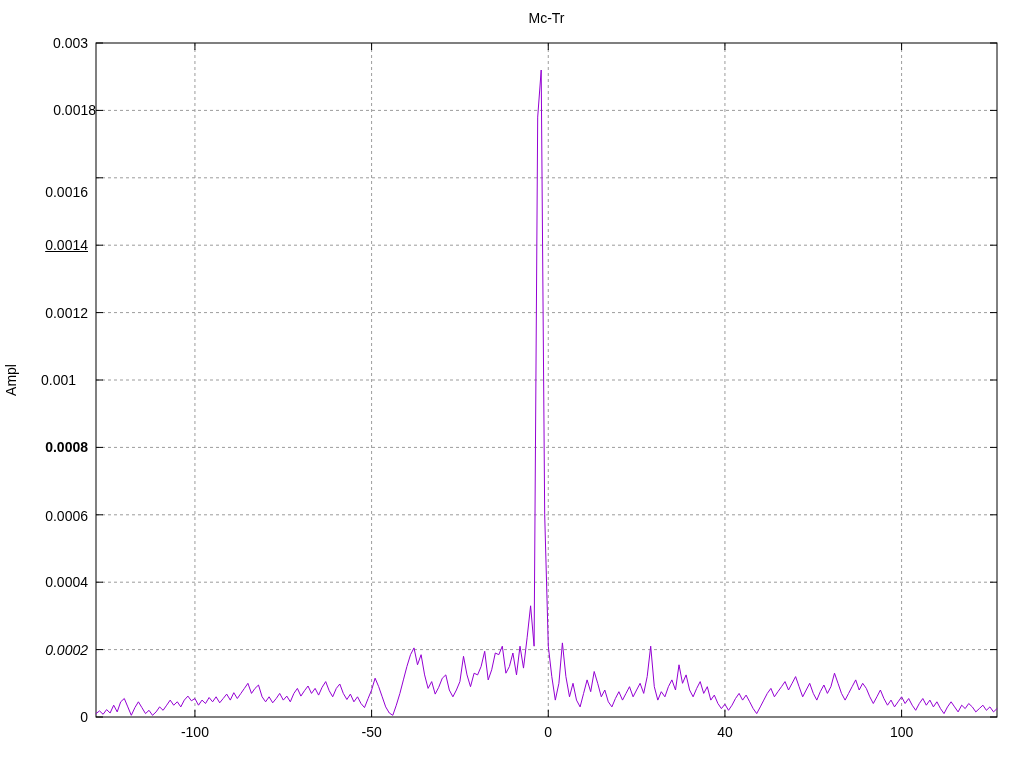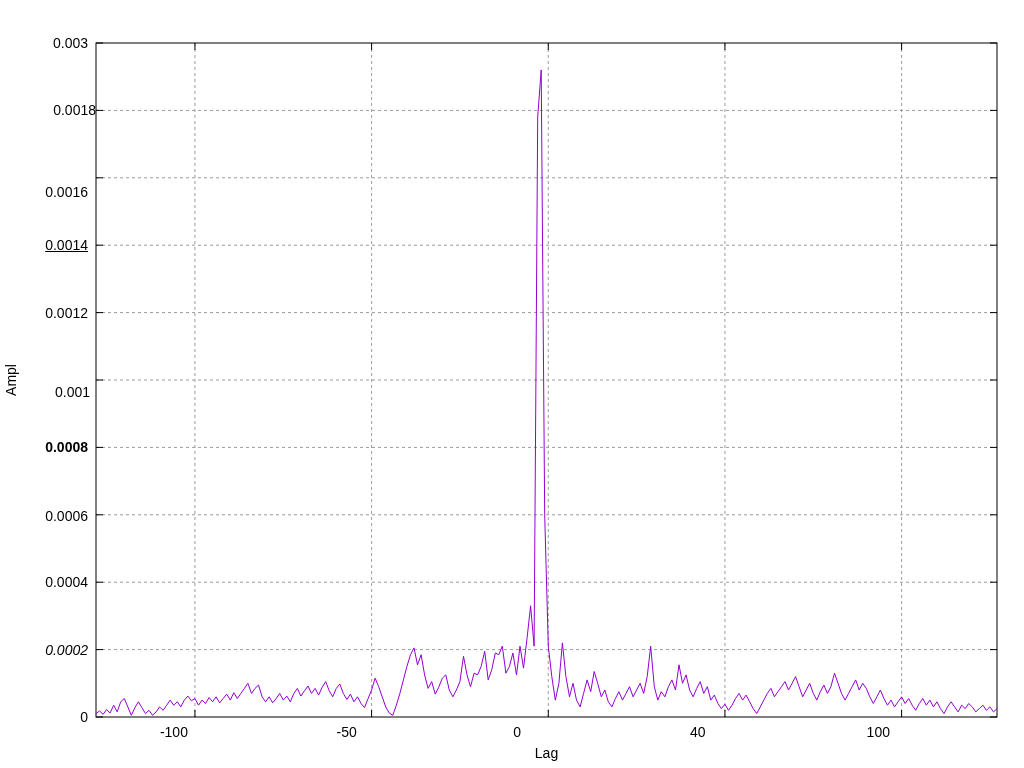--- a/index.html
+++ b/index.html
@@ -14,29 +14,29 @@
   .x-label{
     position:absolute;left:96px;width:901px;top:745px;text-align:center;
     font-size:14px;
   }
   .y-label{
     position:absolute;left:11px;top:380px;font-size:14px;white-space:nowrap;
     transform:translate(-50%,-50%) rotate(-90deg);
   }
   #plot-svg{position:absolute;left:0;top:0;}
   .tick{position:absolute;font-size:14px;line-height:18px;}
-  .xtick{width:70px;text-align:left;}
+  .xtick{width:70px;text-align:center;}
   .ytick{width:66px;text-align:right;}
 </style>
 </head>
 <body>
 
 <div class="chart">
+  <div class="chart-title">Mc-Tr</div>
   <div class="y-label">Ampl</div>
-  <div class="x-label">Lag</div>
   <svg id="plot-svg" width="1024" height="768">
       <line x1="194.93333333333334" y1="43" x2="194.93333333333334" y2="717" stroke="#9c9c9c" stroke-width="1" stroke-dasharray="3,3"></line>
       <line x1="371.6" y1="43" x2="371.6" y2="717" stroke="#9c9c9c" stroke-width="1" stroke-dasharray="3,3"></line>
       <line x1="548.2666666666667" y1="43" x2="548.2666666666667" y2="717" stroke="#9c9c9c" stroke-width="1" stroke-dasharray="3,3"></line>
       <line x1="724.9333333333333" y1="43" x2="724.9333333333333" y2="717" stroke="#9c9c9c" stroke-width="1" stroke-dasharray="3,3"></line>
       <line x1="901.6" y1="43" x2="901.6" y2="717" stroke="#9c9c9c" stroke-width="1" stroke-dasharray="3,3"></line>
       <line x1="96" y1="649.6" x2="997" y2="649.6" stroke="#9c9c9c" stroke-width="1" stroke-dasharray="3,3"></line>
       <line x1="96" y1="582.2" x2="997" y2="582.2" stroke="#9c9c9c" stroke-width="1" stroke-dasharray="3,3"></line>
       <line x1="96" y1="514.8" x2="997" y2="514.8" stroke="#9c9c9c" stroke-width="1" stroke-dasharray="3,3"></line>
       <line x1="96" y1="447.4" x2="997" y2="447.4" stroke="#9c9c9c" stroke-width="1" stroke-dasharray="3,3"></line>
@@ -83,19 +83,19 @@
 <div class="tick xtick" style="left: 159.933px; top: 723px;">-100</div>
     <div class="tick xtick" style="left: 336.6px; top: 723px;">-50</div>
     <div class="tick xtick" style="left: 513.267px; top: 723px;">0</div>
     <div class="tick xtick" style="left: 689.933px; top: 723px;">40</div>
     <div class="tick xtick" style="left: 866.6px; top: 723px;">100</div>
     <div class="tick ytick" style="left: 22px; top: 708px;">0</div>
     <div class="tick ytick" style="left: 22px; top: 640.6px; font-style: italic;">0.0002</div>
     <div class="tick ytick" style="left: 22px; top: 573.2px;">0.0004</div>
     <div class="tick ytick" style="left: 22px; top: 507px;">0.0006</div>
     <div class="tick ytick" style="left: 22px; top: 438.4px; font-weight: bold;">0.0008</div>
-    <div class="tick ytick" style="left: 24px; top: 371px; margin-top: 12px;">0.001</div>
+    <div class="tick ytick" style="left: 10px; top: 371px;">0.001</div>
     <div class="tick ytick" style="left: 22px; top: 303.6px;">0.0012</div>
     <div class="tick ytick" style="left: 22px; top: 236.2px; text-decoration: underline;">0.0014</div>
     <div class="tick ytick" style="left: 22px; top: 183px;">0.0016</div>
     <div class="tick ytick" style="left: 30px; top: 101.4px;">0.0018</div>
     <div class="tick ytick" style="left: 22px; top: 34px;">0.003</div>
   </div>
 
 </body></html>

